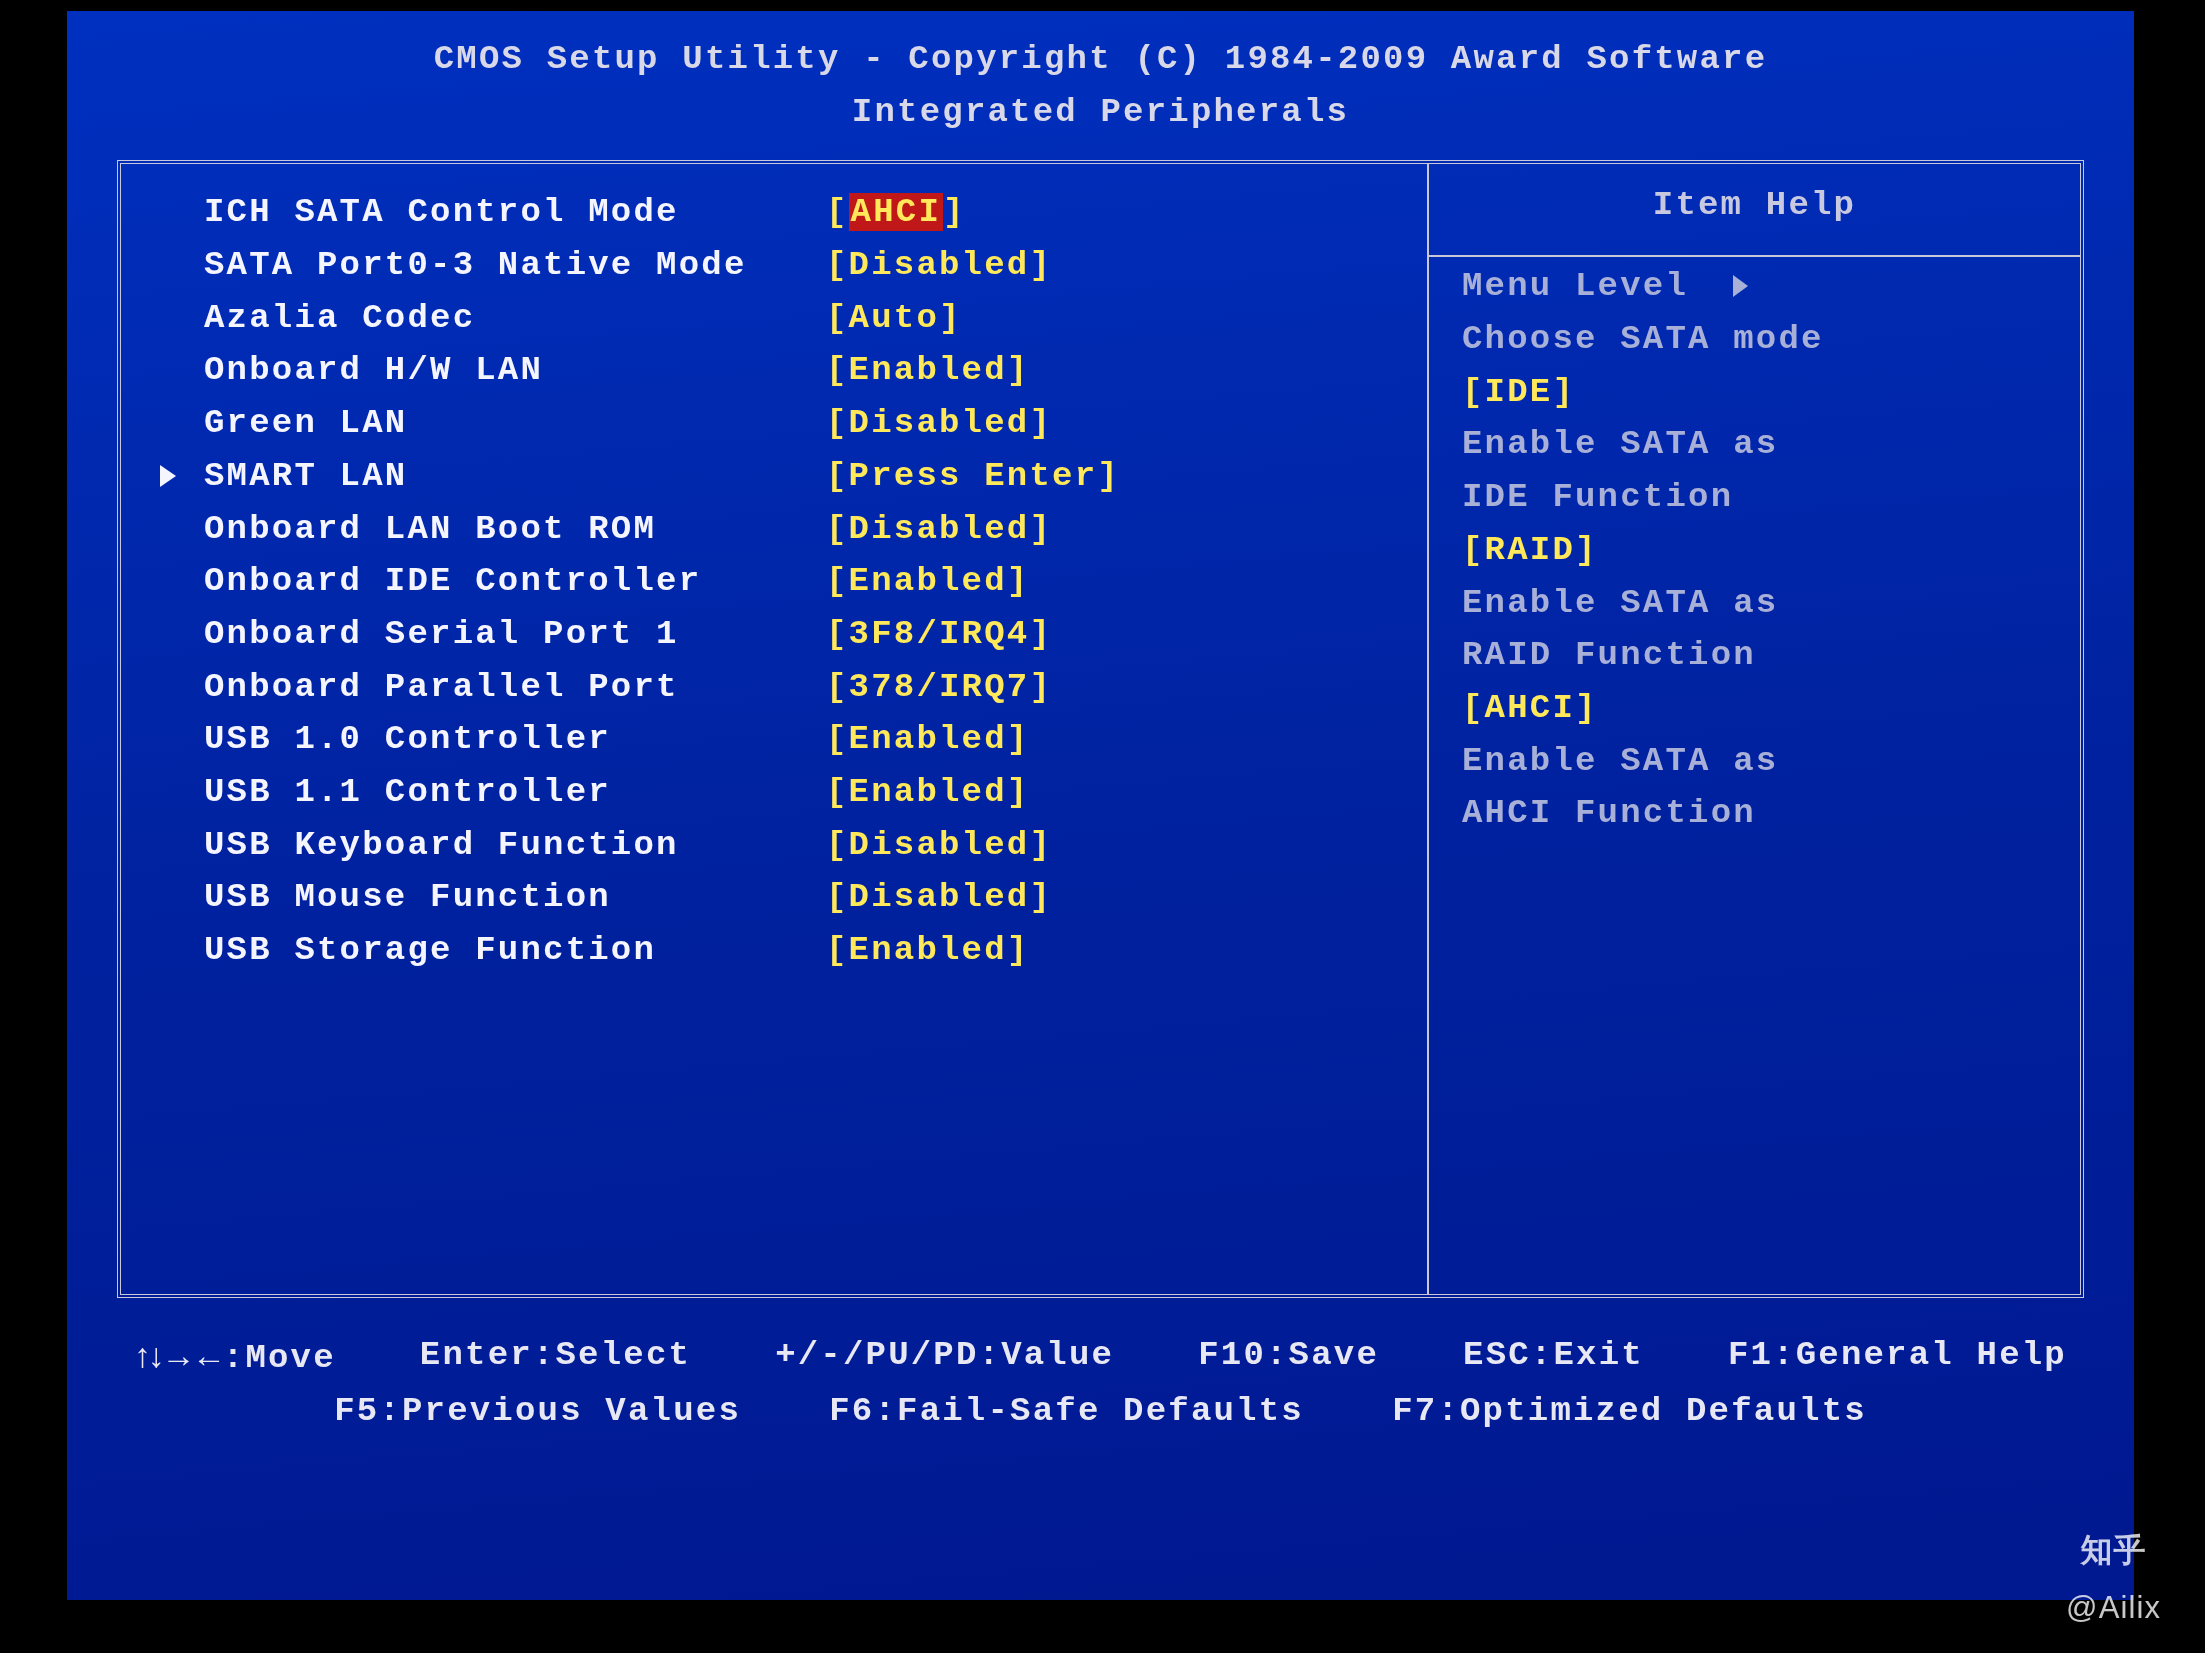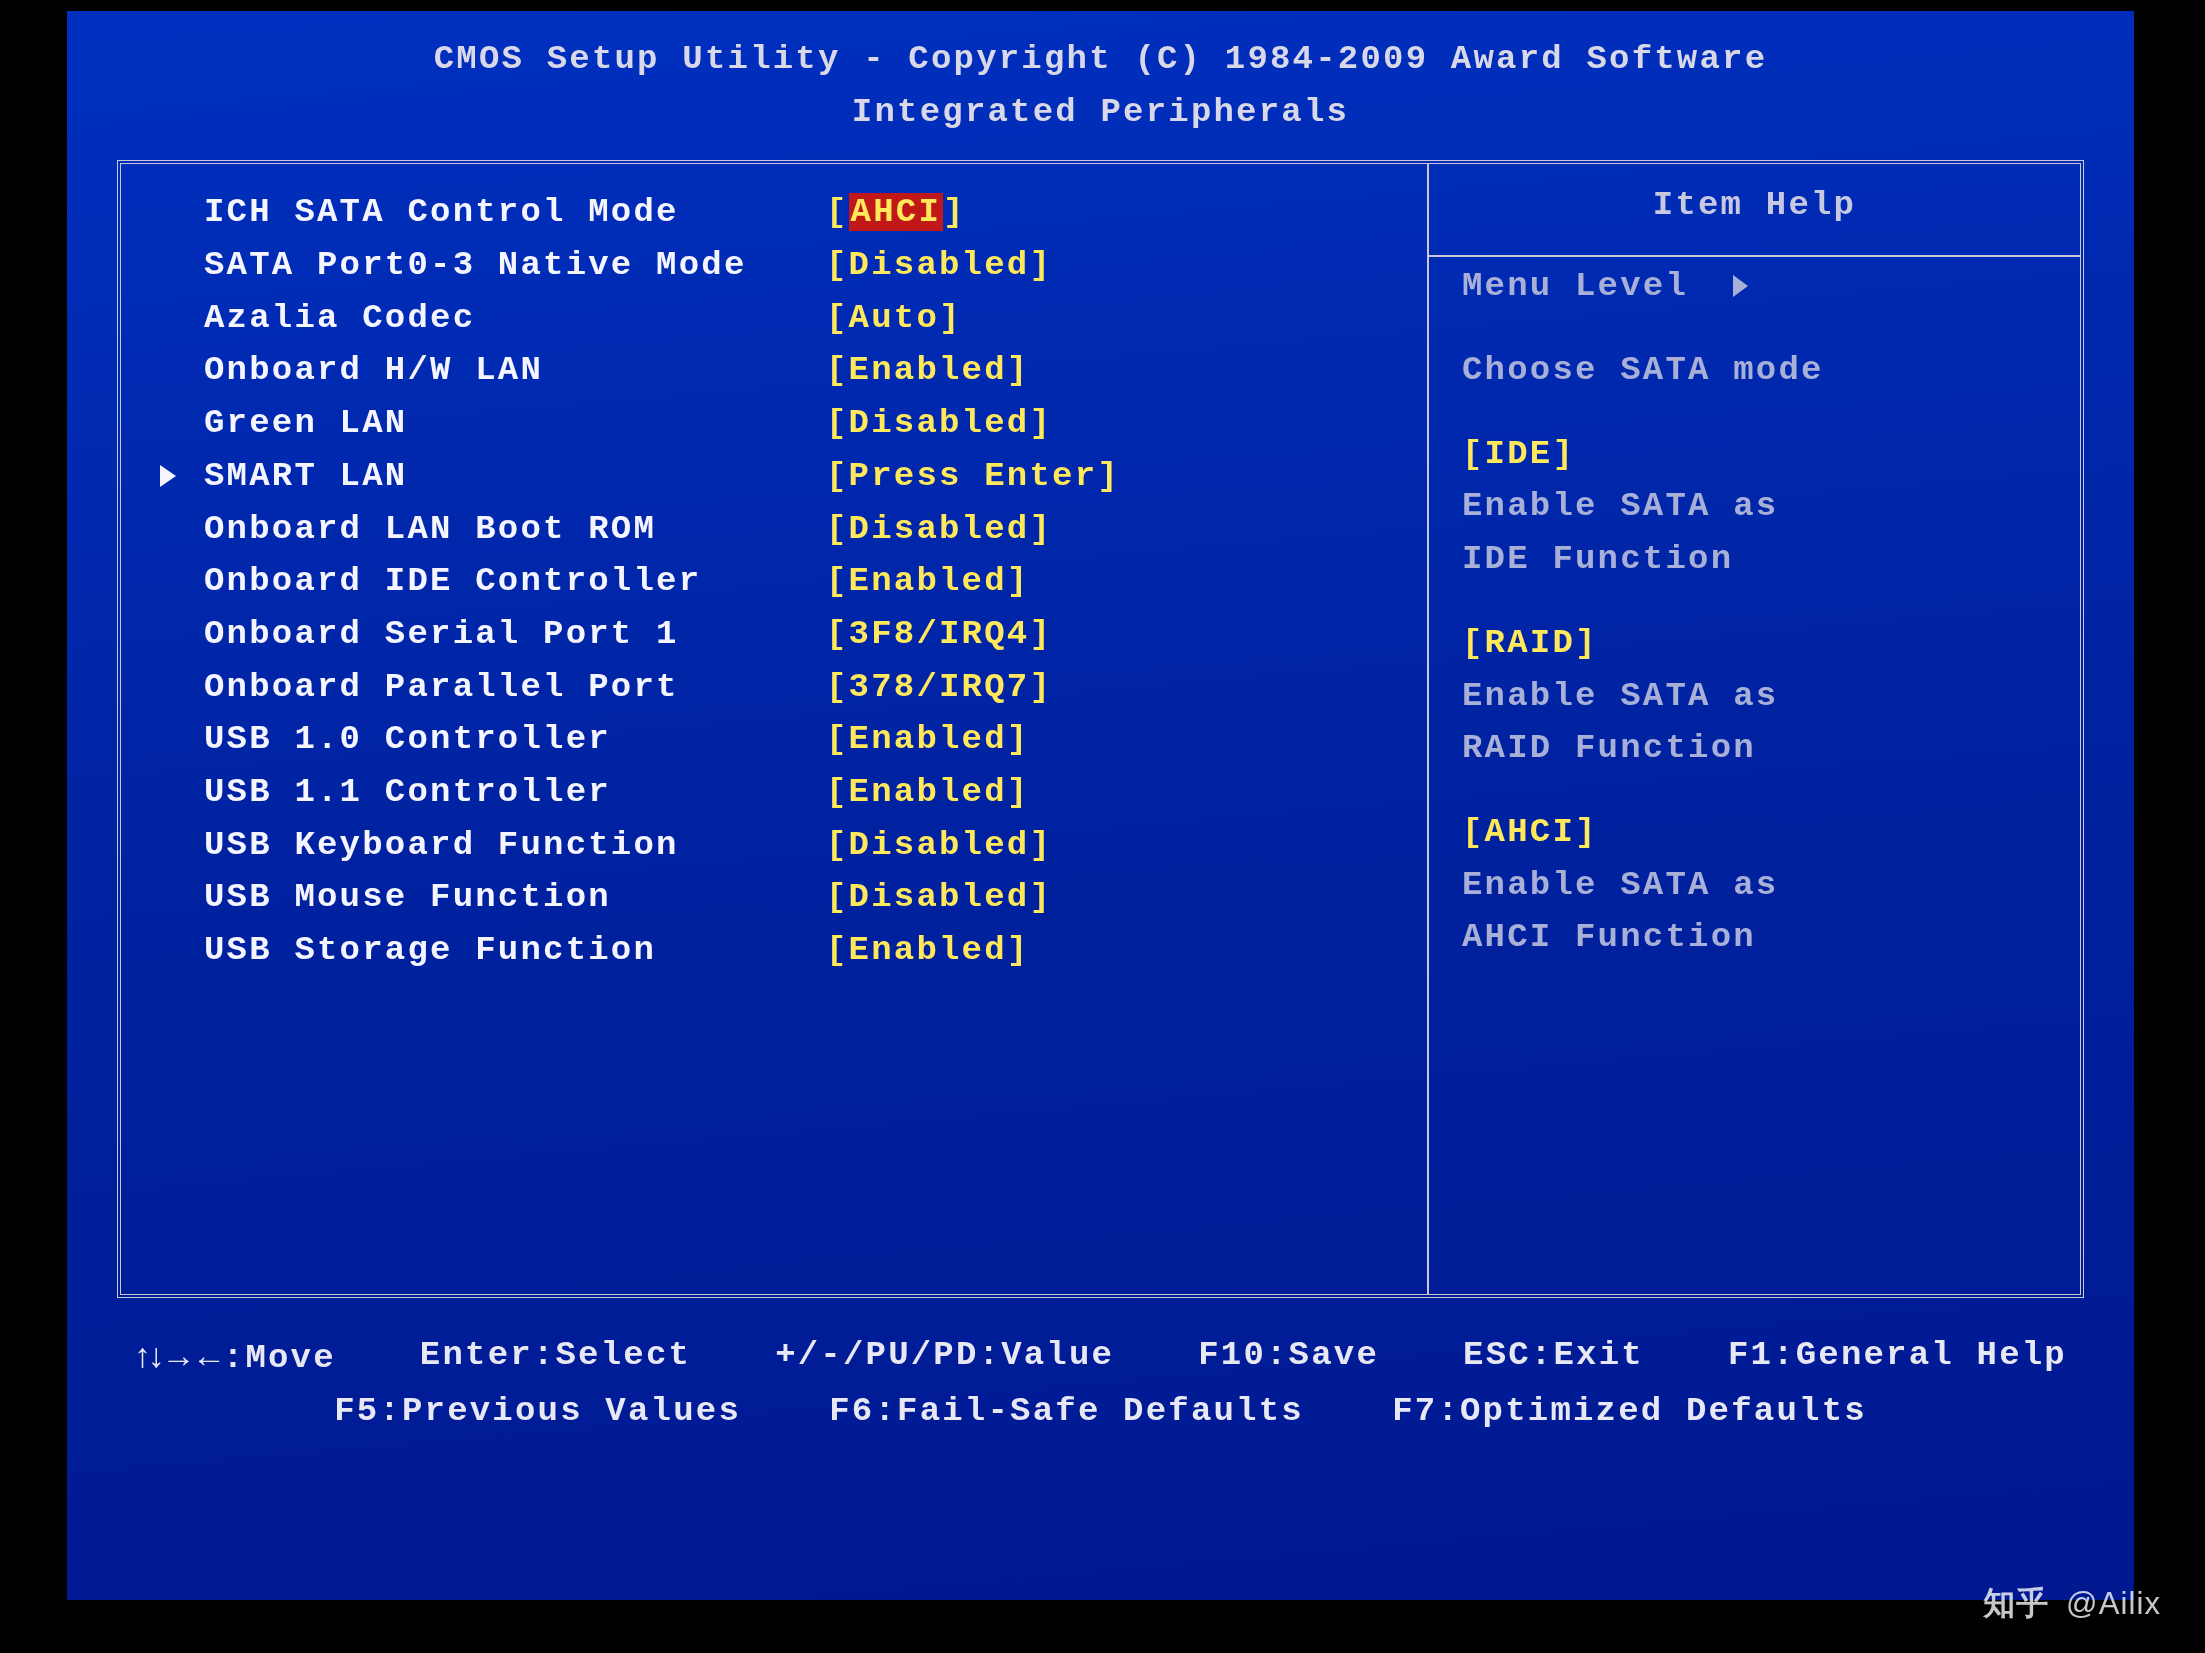--- a/index.html
+++ b/index.html
@@ -71,21 +71,21 @@
     text-align: center;
     border-bottom: 2.2px solid #c8c8d8;
     padding: 22px 0 31px 0;
   }
   .help-body {
     padding: 3px 33px;
     line-height: 1.55;
   }
   .help-body .muted { color: #a8b0d8; }
   .help-body .yellow { color: #ffe85a; }
-  .help-block { margin-top: 31px; }
+  .help-block { }
   .help-arrow {
     display: inline-block;
     width: 0; height: 0;
     border-top: 11px solid transparent;
     border-bottom: 11px solid transparent;
     border-left: 15.6px solid #a8b0d8;
     margin-left: 22px;
     vertical-align: middle;
   }
   .footer {
@@ -100,20 +100,21 @@
     right: 44px;
     bottom: 28px;
     color: rgba(255,255,255,0.78);
     font-family: "Helvetica Neue", Arial, sans-serif;
     font-size: 31px;
     font-weight: normal;
     letter-spacing: 1.1px;
     display: flex;
     align-items: center;
     gap: 16.7px;
+    flex-direction: column;
   }
   .zhihu-logo {
     font-weight: bold;
     font-size: 32px;
   }
   .arrows-glyph {
     font-family: Arial, sans-serif;
     letter-spacing: -3.3px;
   }
   .submenu-tri {

